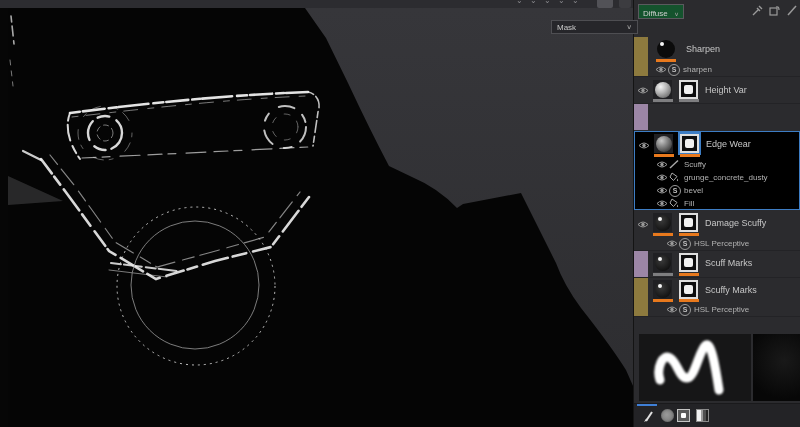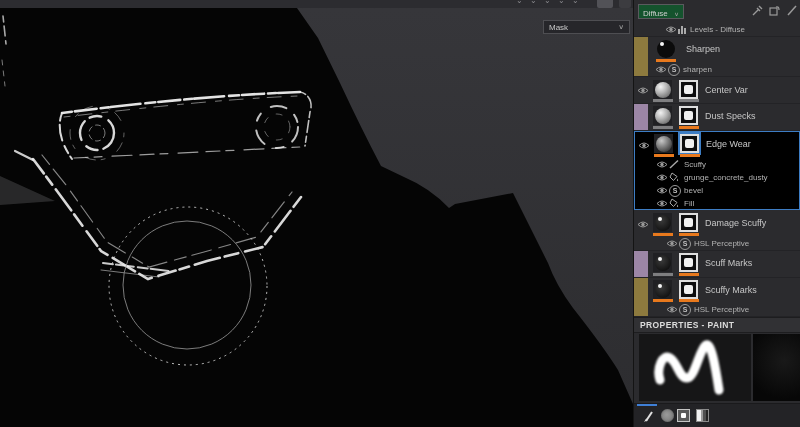--- a/index.html
+++ b/index.html
@@ -3,21 +3,21 @@
 <meta charset="utf-8">
 <style>
   html,body{margin:0;padding:0;background:#1a1a1a;}
   .stage{position:relative;width:800px;height:427px;overflow:hidden;
          font-family:"Liberation Sans",sans-serif;background:#060606;}
   
   .topstrip{position:absolute;left:0;top:0;width:633px;height:8px;background:#2c2c30;z-index:5;}
   .topstrip .caret{position:absolute;top:-3px;color:#8a8a8e;font-size:8px;line-height:8px;}
   .tbtn{position:absolute;top:0;height:8px;border-radius:0 0 2px 2px;}
   
-  .viewport{position:absolute;left:0;top:8px;width:633px;height:419px;background:#a21caf;}
+  .viewport{position:absolute;left:8px;top:8px;width:633px;height:419px;background:#a21caf;}
   .maskdrop{position:absolute;left:543px;top:12px;width:87px;height:14px;background:#26262a;
     border:1px solid #4e4e52;box-sizing:border-box;color:#c9c9c9;font-size:8px;
     display:flex;align-items:center;padding:0 5px;z-index:6;}
   .maskdrop .chev{margin-left:auto;color:#a0a0a0;font-size:8px;transform:scaleY(.8);}
   
   .rpanel{position:absolute;left:633px;top:0;width:167px;height:427px;background:#2b2b2e;
           border-left:1px solid #141414;box-sizing:border-box;}
   .ptoolbar{position:absolute;left:0;top:0;width:167px;height:22px;background:#2b2b2e;}
   .chdrop{position:absolute;left:4px;top:4px;width:46px;height:15px;background:#14532d;
     border:1px solid #5a5a5e;box-sizing:border-box;color:#cfcfcf;font-size:8px;
@@ -149,32 +149,20 @@
       </svg>
       <svg class="ticon" style="left:134px" viewBox="0 0 13 13">
         <rect x="2" y="4" width="7" height="7" fill="none" stroke="#9a9a9a" stroke-width="1.2"></rect>
         <path d="M8,3 q3,-1 3,3" stroke="#9a9a9a" stroke-width="1.2" fill="none"></path>
       </svg>
       <svg class="ticon" style="left:151px" viewBox="0 0 13 13">
         <path d="M3,11 L11,2" stroke="#9a9a9a" stroke-width="1.5" fill="none"></path>
       </svg>
     </div>
 
-    <div class="row sepb" style="top:22px;height:14px">
-      <svg class="eye" style="left:31px;top:3px" width="12" height="9" viewBox="0 0 12 9">
-        <path d="M1,4.5 Q6,-0.5 11,4.5 Q6,9.5 1,4.5Z"></path>
-          <circle cx="6" cy="4.5" r="1.7"></circle>
-      </svg>
-      <svg style="position:absolute;left:44px;top:3px" width="9" height="9" viewBox="0 0 9 9">
-        <rect x="0" y="4" width="2" height="5" fill="#aaa"></rect>
-          <rect x="3" y="1" width="2" height="8" fill="#aaa"></rect>
-          <rect x="6" y="3" width="2" height="6" fill="#aaa"></rect>
-      </svg>
-      <div class="sublbl" style="left:56px;top:3px">Levels - Diffuse</div>
-    </div>
 
     <div class="stripe olive" style="top:37px;height:39px"></div>
     <svg class="eye dark" style="left:2px;top:48px" width="12" height="9" viewBox="0 0 12 9">
       <path d="M1,4.5 Q6,-0.5 11,4.5 Q6,9.5 1,4.5Z"></path>
         <circle cx="6" cy="4.5" r="1.7"></circle>
     </svg>
 
     <div class="row" style="top:37px;height:26px">
       <div class="thumb round" style="left:22px">
         <div class="ball darkdot" style="background:#0b0b0b">
@@ -196,39 +184,30 @@
 
     <div class="row sepb" style="top:78px;height:25px">
       <svg class="eye" style="left:3px;top:8px" width="12" height="9" viewBox="0 0 12 9">
         <path d="M1,4.5 Q6,-0.5 11,4.5 Q6,9.5 1,4.5Z"></path>
           <circle cx="6" cy="4.5" r="1.7"></circle>
       </svg>
       <div class="thumb" style="left:19px">
           <div class="ball light"></div>
         </div>
       <div class="maskthumb" style="left:45px"></div>
-      <div class="lbl" style="left:71px;top:7px">Center Var</div>
+      <div class="lbl" style="left:71px;top:7px">Height Var</div>
       <div class="ul gr" style="left:19px;top:21px"></div>
       <div class="ul gr" style="left:45px;top:21px"></div>
     </div>
 
     <div class="stripe purple" style="top:104px;height:26px"></div>
     <svg class="eye dark" style="left:2px;top:112px" width="12" height="9" viewBox="0 0 12 9">
       <path d="M1,4.5 Q6,-0.5 11,4.5 Q6,9.5 1,4.5Z"></path>
         <circle cx="6" cy="4.5" r="1.7"></circle>
     </svg>
-    <div class="row sepb" style="top:104px;height:26px">
-      <div class="thumb" style="left:19px">
-          <div class="ball light"></div>
-        </div>
-      <div class="maskthumb" style="left:45px"></div>
-      <div class="lbl" style="left:71px;top:7px">Dust Specks</div>
-      <div class="ul gr" style="left:19px;top:22px"></div>
-      <div class="ul or" style="left:45px;top:22px"></div>
-    </div>
 
     <div class="group" style="top:131px;height:79px">
       <svg class="eye" style="left:3px;top:9px" width="12" height="9" viewBox="0 0 12 9">
         <path d="M1,4.5 Q6,-0.5 11,4.5 Q6,9.5 1,4.5Z"></path>
           <circle cx="6" cy="4.5" r="1.7"></circle>
       </svg>
       <div class="thumb" style="left:19px">
           <div class="ball shade"></div>
         </div>
       <div class="maskthumb sel" style="left:45px"></div>
@@ -342,23 +321,20 @@
 
     <div class="row sepb" style="top:303px;height:13px">
       <svg class="eye" style="left:32px;top:2px" width="12" height="9" viewBox="0 0 12 9">
         <path d="M1,4.5 Q6,-0.5 11,4.5 Q6,9.5 1,4.5Z"></path>
           <circle cx="6" cy="4.5" r="1.7"></circle>
       </svg>
       <div class="ficon" style="left:45px;top:1px">S</div>
       <div class="sublbl" style="left:60px;top:2px">HSL Perceptive</div>
     </div>
 
-    <div class="phead">
-      <span>PROPERTIES - PAINT</span>
-    </div>
 
     <div class="preview" style="left:5px;width:112px">
       <svg width="112" height="67" viewBox="0 0 112 67">
         <path d="M21,46 C17,34 24,19 31,24 C39,29 40,44 48,44 C56,44 60,16 67,11 C72,8 76,30 80,56" fill="none" stroke="#ffffff" stroke-width="9" stroke-linecap="round" stroke-linejoin="round" style="filter:blur(0.8px)"></path>
       </svg>
     </div>
     <div class="preview rt" style="left:119px;width:48px"></div>
 
     <div class="tabs">
       <div class="tabind"></div>

